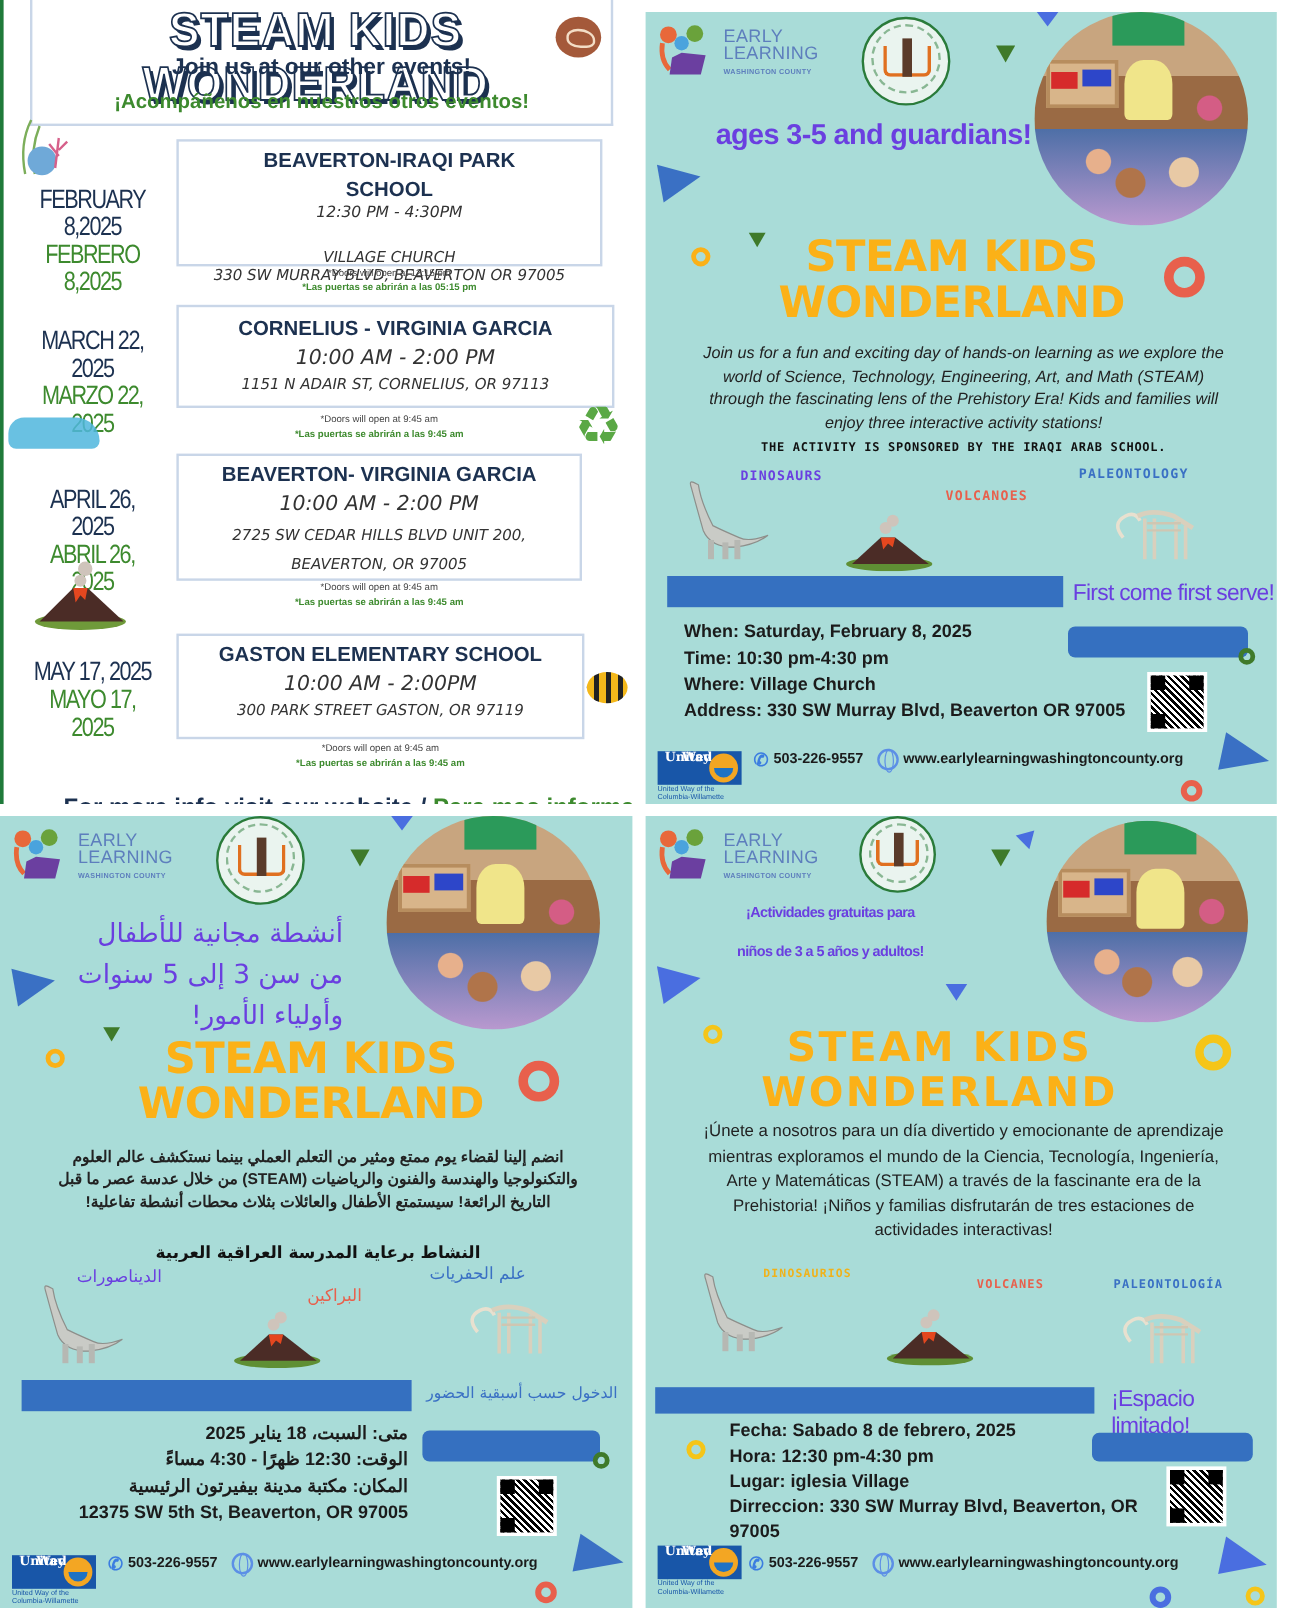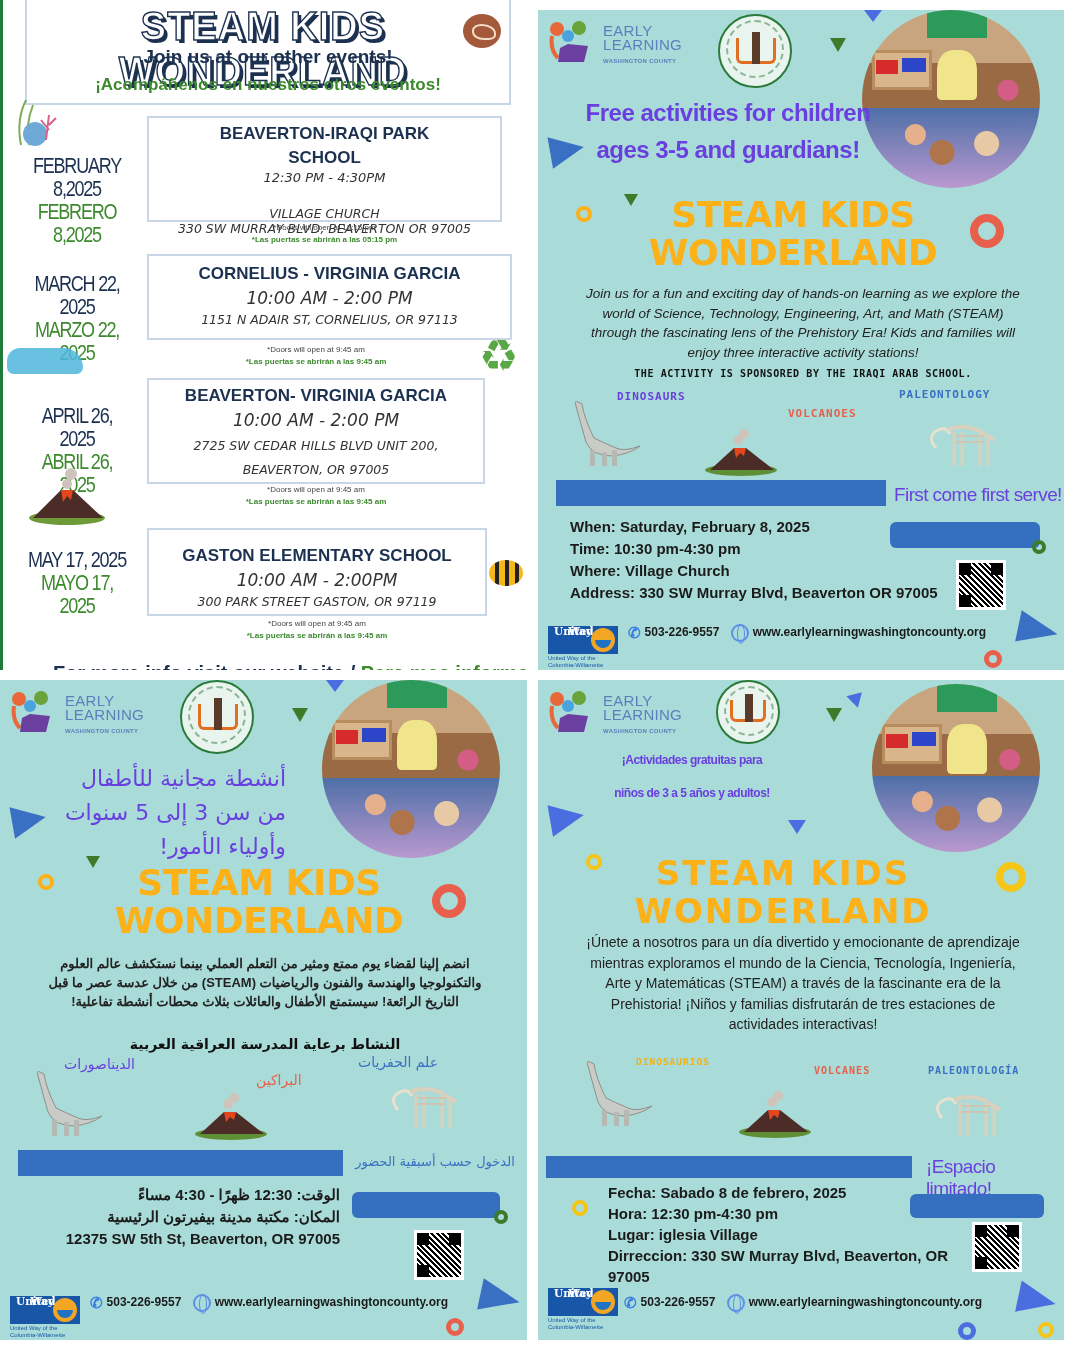--- a/index.html
+++ b/index.html
@@ -163,21 +163,21 @@
     <path d="M6 54 L34 26 L46 26 L76 54 Z" fill="#4b2c26"></path>
     <path d="M34 26 L46 26 L44 36 L40 32 L36 38 Z" fill="#e4471f"></path>
   </svg>
 
   <div class="event" style="top:526px">
     <div class="date" style="top:22px">
       <span class="en">MAY 17, 2025</span>
       <span class="es">MAYO 17, 2025</span>
     </div>
     <div class="box" style="top:2px;height:88px;left:144px;width:340px">
-      <div class="venue" style="padding-top:14px">GASTON ELEMENTARY SCHOOL</div>
+      <div class="venue" style="padding-top:4px">GASTON ELEMENTARY SCHOOL</div>
       <div class="time">10:00 AM - 2:00PM</div>
       <div class="addr">300 PARK STREET GASTON, OR 97119</div>
     </div>
     <div class="note" style="top:92px;width:340px">
       <span class="en">*Doors will open at 9:45 am</span>
       <span class="es">*Las puertas se abrirán a las 9:45 am</span>
     </div>
   </div>
 
   <div class="deco" style="left:486px;top:560px;width:34px;height:26px;background:repeating-linear-gradient(90deg,#f4b81b 0 6px,#222 6px 10px);border-radius:50%"></div>
@@ -206,21 +206,20 @@
   <div class="tri" style="left:326px;top:0;border-left:9px solid transparent;border-right:9px solid transparent;border-top:12px solid #4a6ee0"></div>
   <div class="tri" style="left:292px;top:28px;border-left:8px solid transparent;border-right:8px solid transparent;border-top:14px solid #3f7a2a"></div>
   <div class="photo" style="left:324px;top:0">
     <div class="shelf"></div>
       <div class="bin"></div>
       <div class="bin2"></div>
       <div class="board"></div>
       <div class="adult"></div>
   </div>
   <div class="headline" style="left:40px;top:84px;width:300px;font-size:24px;line-height:37px">
-    <div>Free activities for children</div>
     <div>ages 3-5 and guardians!</div>
   </div>
   <div class="tri" style="left:12px;top:124px;border-top:16px solid transparent;border-bottom:16px solid transparent;border-left:34px solid #3a70c4;transform:rotate(-10deg)"></div>
   <div class="tri" style="left:86px;top:184px;border-left:7px solid transparent;border-right:7px solid transparent;border-top:12px solid #3f7a2a"></div>
   <div class="ring" style="left:38px;top:196px;width:16px;height:16px;border:4px solid #fbb117"></div>
   <div class="ring" style="left:432px;top:204px;width:34px;height:34px;border:8px solid #e8604c"></div>
   <div class="big-title" style="left:80px;width:350px;top:186px">
     <div>STEAM KIDS</div>
     <div>WONDERLAND</div>
   </div>
@@ -336,20 +335,21 @@
     <path d="M10 26 Q0 14 12 8 Q20 4 24 12" stroke="#e8e0cf" stroke-width="3" fill="none"></path>
     <path d="M22 8 Q34 2 52 8 L68 18" stroke="#d9d0bd" stroke-width="4" fill="none"></path>
     <path d="M28 10 L28 44 M36 10 L36 44 M54 12 L54 44 M62 16 L62 44" stroke="#d9d0bd" stroke-width="3"></path>
     <path d="M30 14 L58 14 M30 20 L58 20" stroke="#cfc6b2" stroke-width="2"></path>
   </svg>
   <div class="bar" style="left:18px;top:470px;width:325px;height:26px"></div>
   <div class="serve" style="left:355px;top:472px;width:160px;text-align:center;font-family:'DejaVu Sans',sans-serif;font-size:13px;color:#3a70c4;direction:rtl;line-height:20px">الدخول حسب أسبقية الحضور</div>
   <div class="bar rounded" style="left:352px;top:512px;width:148px;height:26px"></div>
   <div class="ring" style="left:494px;top:530px;width:14px;height:14px;border:4px solid #3f7a2a"></div>
   <div class="info" style="left:40px;top:504px;width:300px;text-align:right">
+    <div style="direction:rtl">متى: السبت، 18 يناير 2025</div>
     <div style="direction:rtl">الوقت: 12:30 ظهرًا - 4:30 مساءً</div>
     <div style="direction:rtl">المكان: مكتبة مدينة بيفيرتون الرئيسية</div>
     <div>12375 SW 5th St, Beaverton, OR 97005</div>
   </div>
   <div class="qr" style="left:414px;top:550px">
       <div class="q"></div>
     </div>
   <div class="uw" style="left:10px;top:616px">
     <div class="box">
         <span><span>United</span><br><span>Way</span></span>

